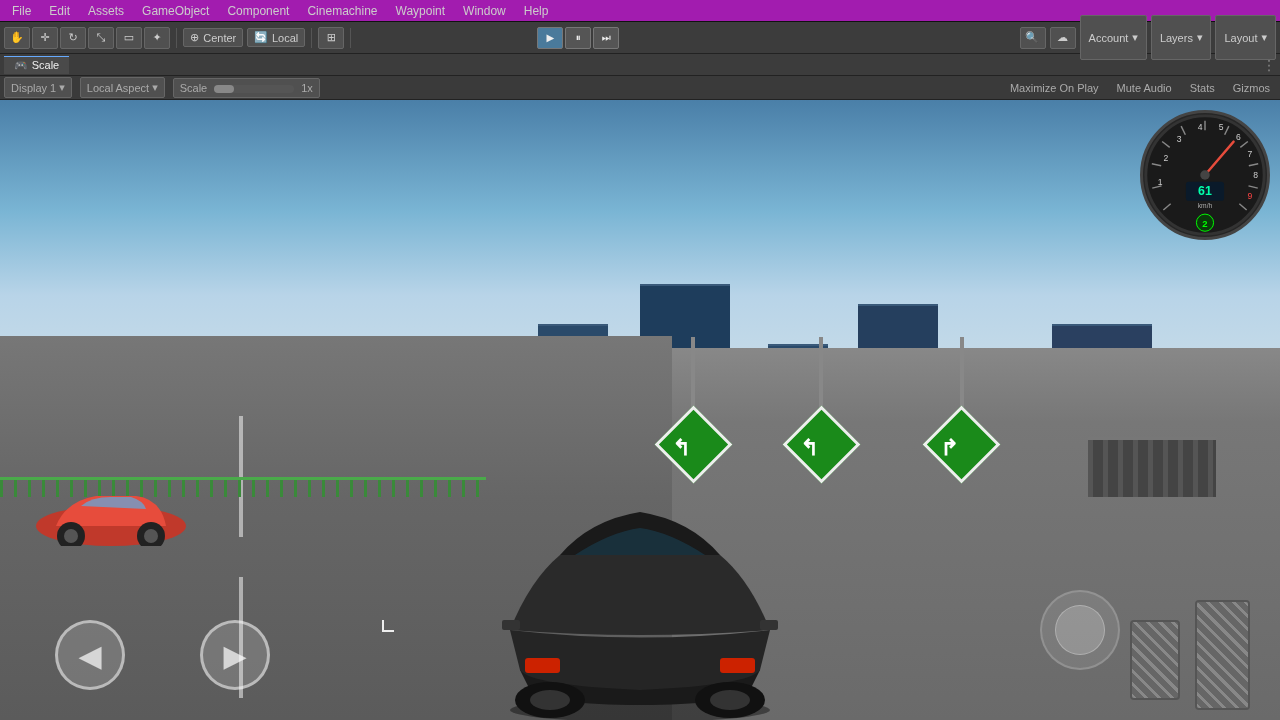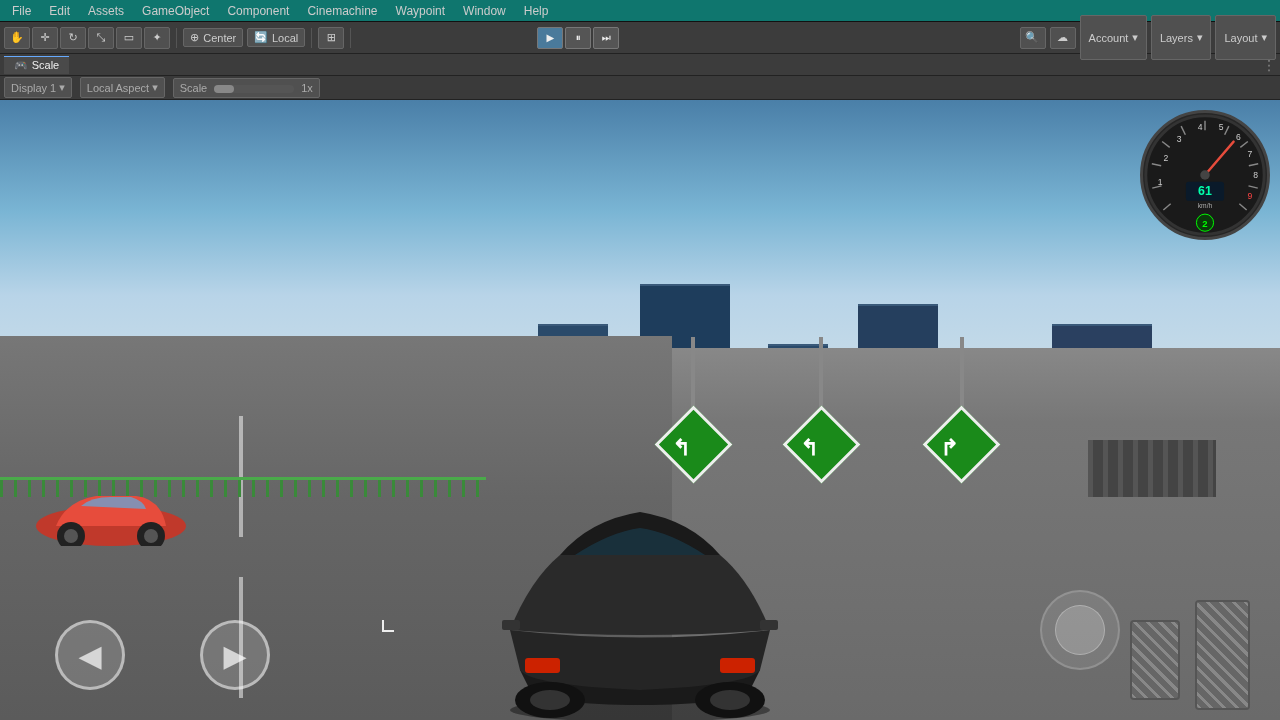--- a/index.html
+++ b/index.html
@@ -1,20 +1,20 @@
 <!DOCTYPE html>
 <html><head>
   <meta charset="utf-8">
   <style>
     * { margin: 0; padding: 0; box-sizing: border-box; }
     body { width: 1280px; height: 720px; overflow: hidden; background: #1a1a1a; font-family: 'Segoe UI', Arial, sans-serif; font-size: 12px; color: #ddd; }
 
     
     #title-bar {
-      width: 100%; height: 22px; background: #0f766e; display: flex; 
+      width: 100%; height: 22px; background: #a21caf; display: flex; 
       border-bottom: 1px solid #111;
     }
     #menu-bar {
       display: flex; align-items: center; gap: 2px; padding: 0 4px;
     }
     .menu-item {
       padding: 2px 8px; cursor: pointer; font-size: 12px; color: #ccc;
     }
 
     
@@ -240,20 +240,26 @@
   </div>
   <div class="game-bar-item">
     <span>Local Aspect</span> ▾
   </div>
   <div class="game-bar-item">
     <span>Scale</span>
     <span style="display:inline-block;width:80px;height:8px;background:#555;border-radius:4px;position:relative;top:1px;margin:0 4px;">
       <span style="display:block;width:20px;height:8px;background:#888;border-radius:4px;"></span>
     </span>
     <span>1x</span>
+  </div>
+  <div class="game-bar-right">
+    <span class="game-bar-btn">Maximize On Play</span>
+    <span class="game-bar-btn">Mute Audio</span>
+    <span class="game-bar-btn">Stats</span>
+    <span class="game-bar-btn">Gizmos</span>
   </div>
 </div>
 
 <div id="game-area">
 
   <div id="sky"></div>
 
   <div>
 
     <div class="building" style="left:5%; bottom:38%; width:60px; height:90px; background:#2a4a6a;"></div>

